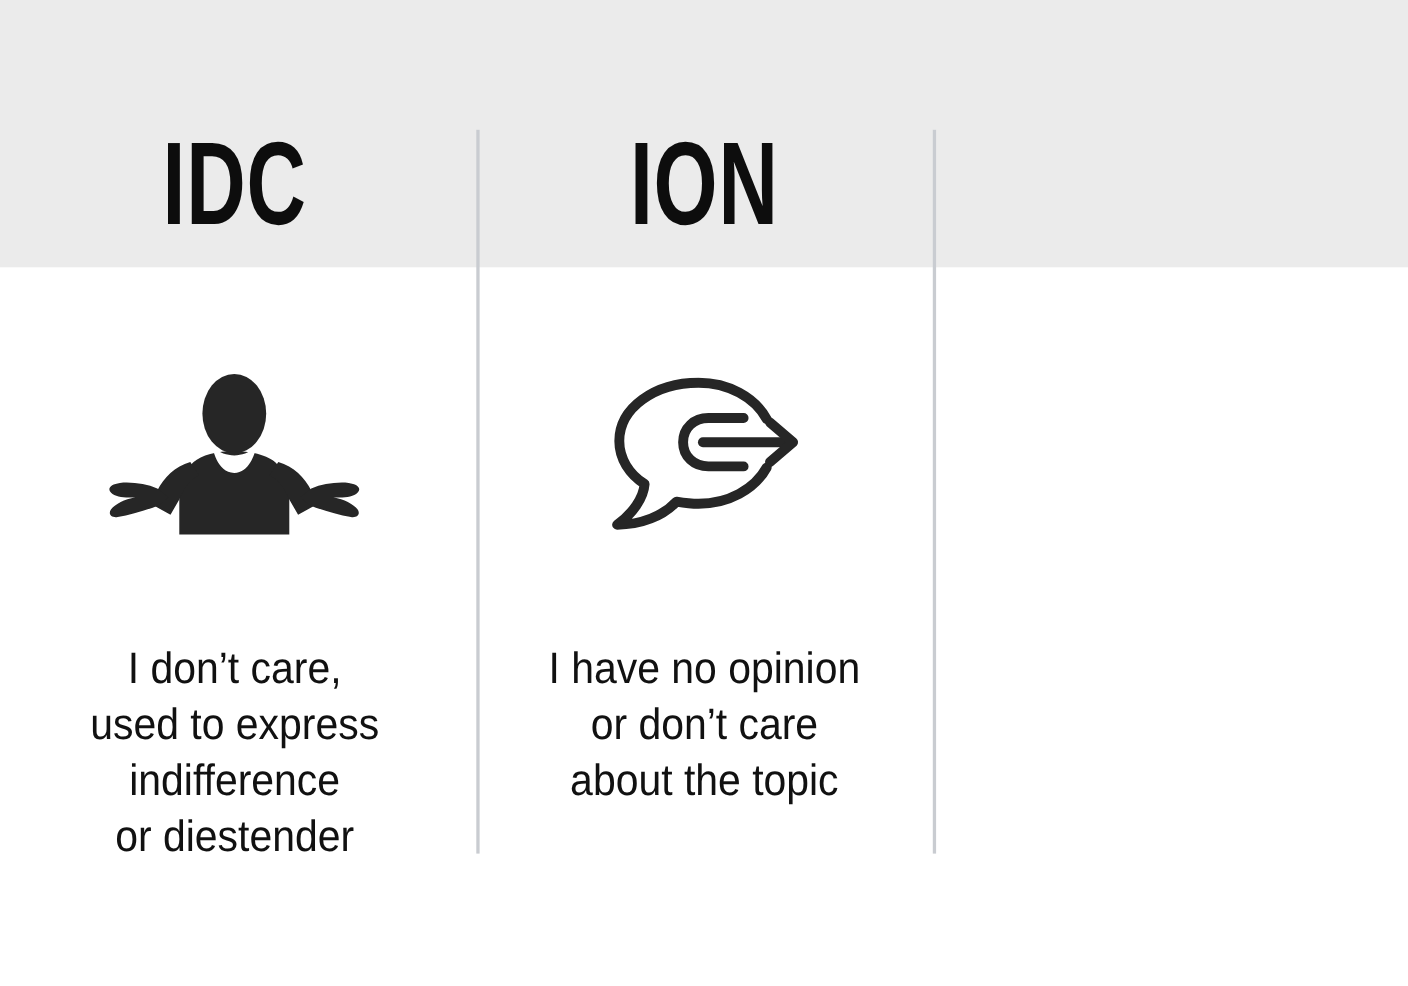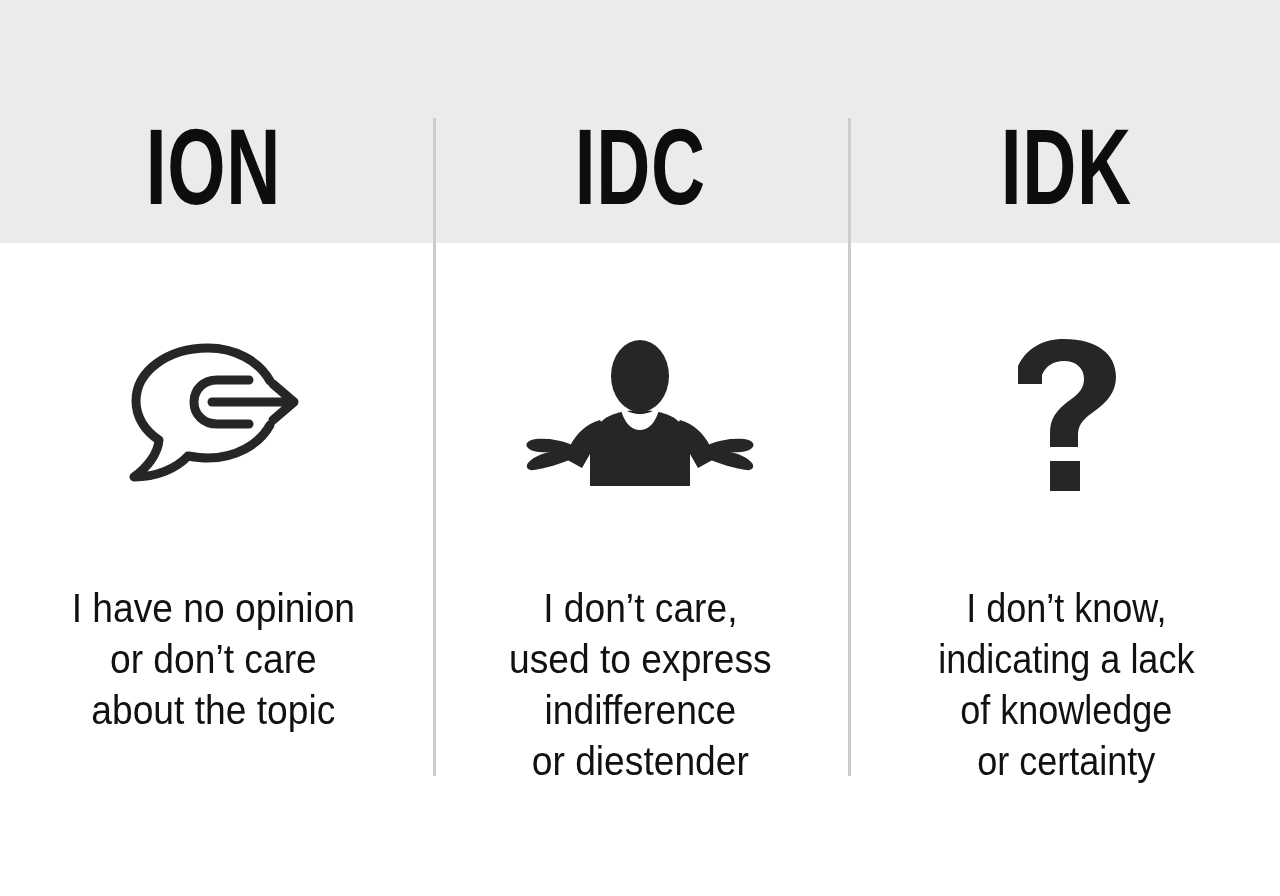--- a/index.html
+++ b/index.html
@@ -107,52 +107,20 @@
 <body>
 
 <div id="header-band"></div>
 
 <div id="divider-1" class="divider"></div>
 <div id="divider-2" class="divider"></div>
 
 <div id="columns">
 
   <div class="column">
-    <div class="col-heading">ION</div>
-
-    <div class="icon-wrap">
-      <svg width="190" height="145" viewBox="0 0 190 145" fill="none" stroke="#262626" stroke-width="9" stroke-linecap="round" stroke-linejoin="round">
-
-        <path d="M152 38
-                 C141 18 117 5 90 5
-                 C50 5 18 28 18 58
-                 C18 74 27 88 41 97
-                 C40 110 30 124 16 134
-                 C38 134 58 126 70 113
-                 C76 114 83 115 90 115
-                 C117 115 141 102 152 82"></path>
-
-        <path d="M131 37
-                 L99 37
-                 C86 37 76 46 76 59
-                 C76 72 86 81 99 81
-                 L131 81"></path>
-
-        <path d="M94 59 L175 59"></path>
-
-        <path d="M155 41 L176 59 L155 77"></path>
-      </svg>
-    </div>
-
-    <div class="col-text">I have no opinion
-or don’t care
-about the topic</div>
-  </div>
-
-  <div class="column">
     <div class="col-heading">IDC</div>
 
     <div class="icon-wrap">
       <svg width="240" height="150" viewBox="0 0 240 150" fill="#262626">
 
         <ellipse cx="120" cy="36" rx="29" ry="36"></ellipse>
 
         <path d="M120 70
                  C104 70 90 74 83 80
                  C76 86 72 96 70 110
@@ -202,44 +170,45 @@
       </svg>
     </div>
 
     <div class="col-text">I don’t care,
 used to express
 indifference
 or diestender</div>
   </div>
 
   <div class="column">
-    <div class="col-heading">IDK</div>
+    <div class="col-heading">ION</div>
 
     <div class="icon-wrap">
-      <svg width="110" height="152" viewBox="0 0 110 152" fill="#262626">
-
-        <path d="M52 0
-                 C30 0 14 10 6 27
-                 L6 45
-                 L30 45
-                 L30 36
-                 C34 27 41 22 52 22
-                 C64 22 72 29 72 40
-                 C72 48 68 54 58 61
-                 C44 71 38 80 38 94
-                 L38 108
-                 L66 108
-                 L66 96
-                 C66 87 70 81 80 74
-                 C96 63 104 52 104 38
-                 C104 15 85 0 52 0 Z"></path>
-
-        <rect x="38" y="122" width="30" height="30"></rect>
+      <svg width="190" height="145" viewBox="0 0 190 145" fill="none" stroke="#262626" stroke-width="9" stroke-linecap="round" stroke-linejoin="round">
+
+        <path d="M152 38
+                 C141 18 117 5 90 5
+                 C50 5 18 28 18 58
+                 C18 74 27 88 41 97
+                 C40 110 30 124 16 134
+                 C38 134 58 126 70 113
+                 C76 114 83 115 90 115
+                 C117 115 141 102 152 82"></path>
+
+        <path d="M131 37
+                 L99 37
+                 C86 37 76 46 76 59
+                 C76 72 86 81 99 81
+                 L131 81"></path>
+
+        <path d="M94 59 L175 59"></path>
+
+        <path d="M155 41 L176 59 L155 77"></path>
       </svg>
     </div>
 
-    <div class="col-text narrow">I don’t know,
-indicating a lack
-of knowledge
-or certainty</div>
+    <div class="col-text">I have no opinion
+or don’t care
+about the topic</div>
   </div>
 
+
 </div>
 
 </body></html>

